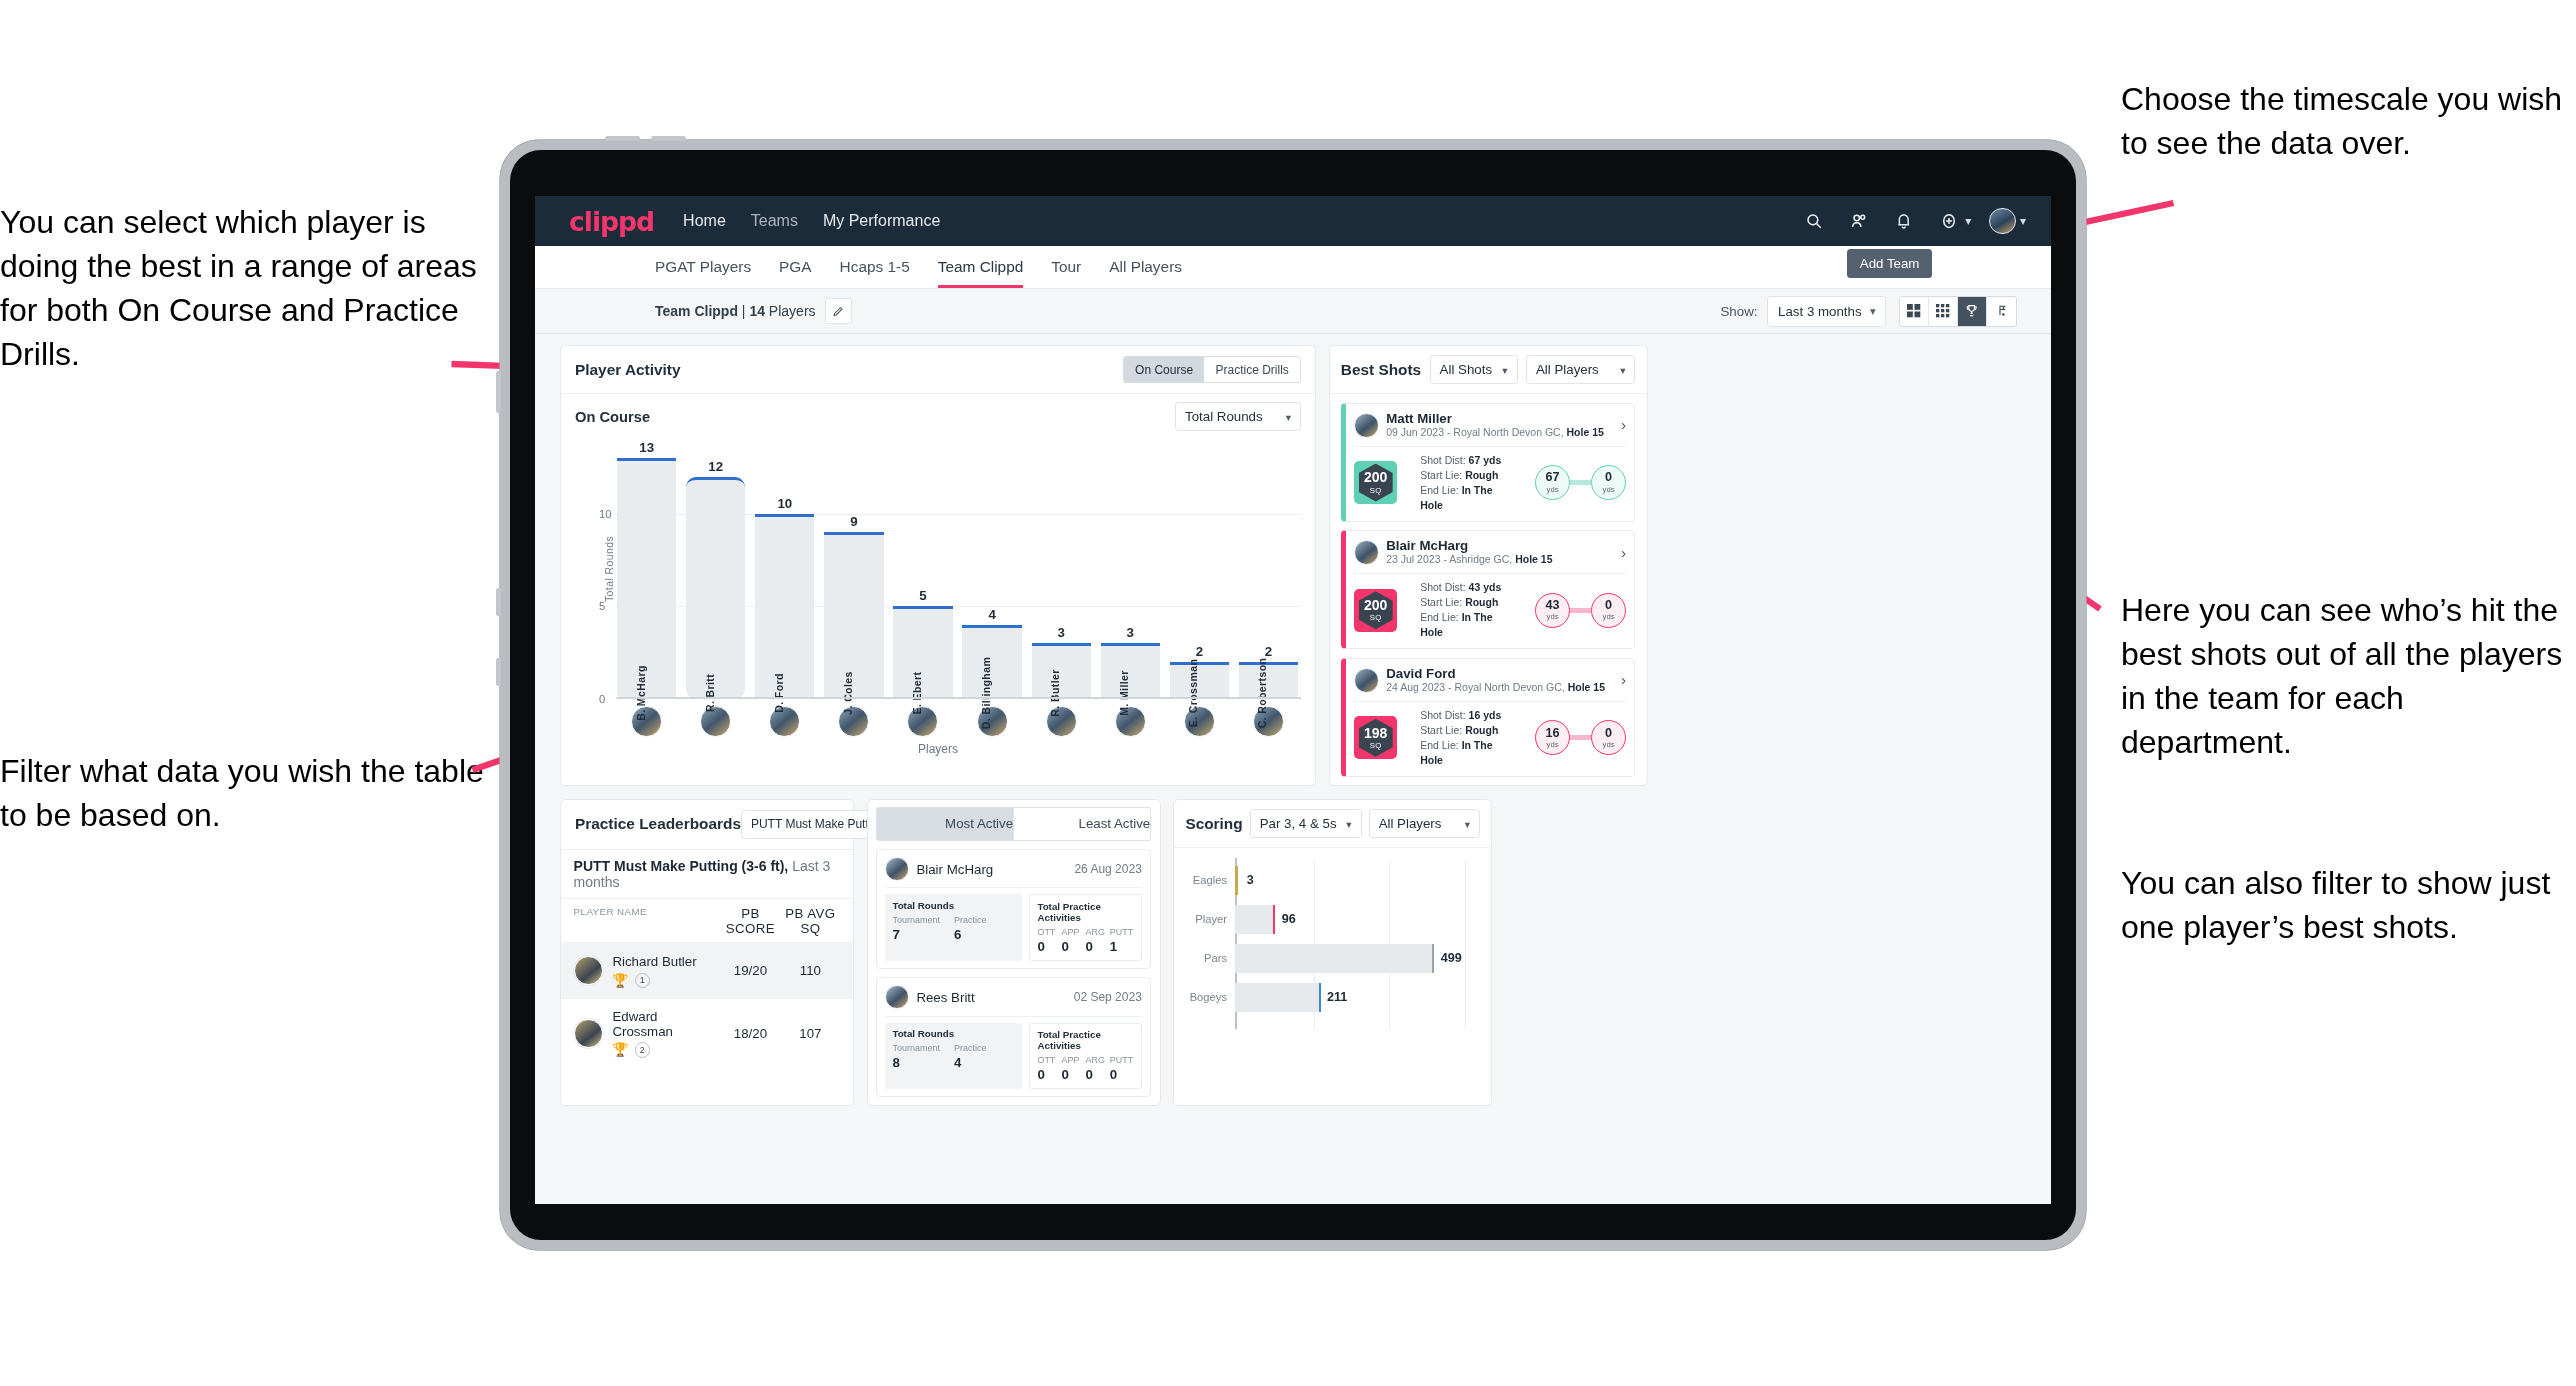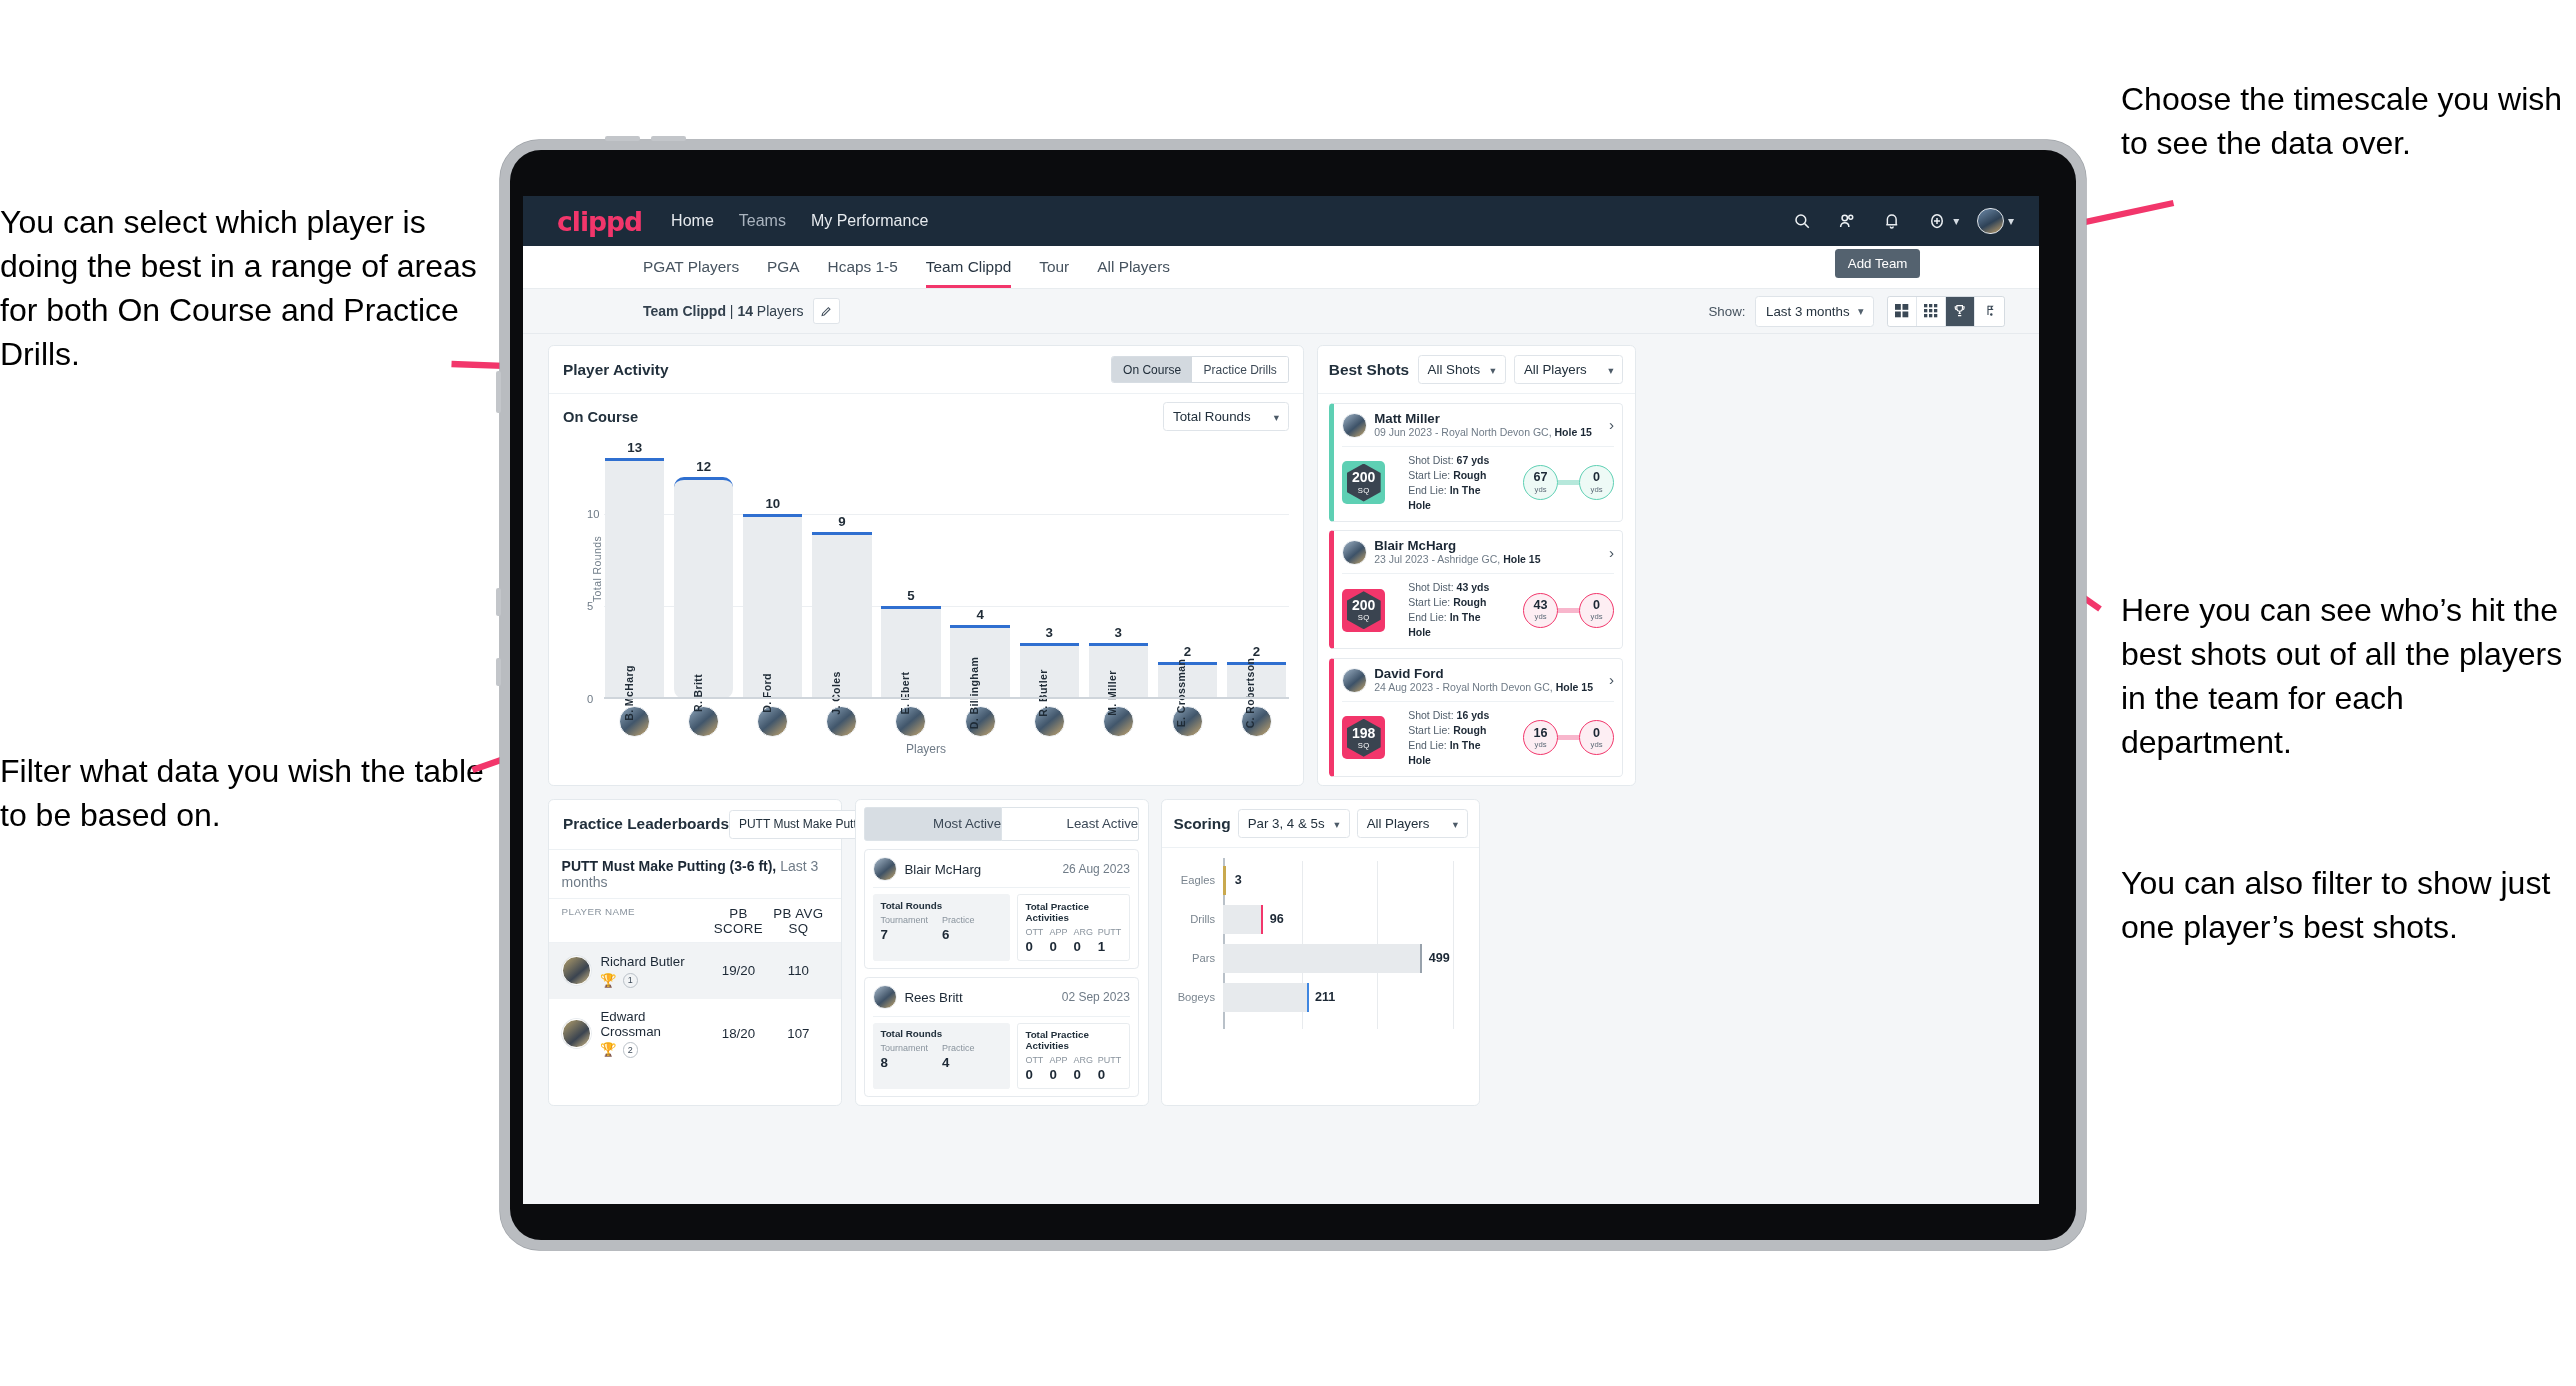--- a/index.html
+++ b/index.html
@@ -43,21 +43,21 @@
     background: #0b0c0e;
     border-radius: 31px;
   }
   .tablet-btn {
     position: absolute;
     background: #c3c6ca;
     border-radius: 2.1px;
   }
   .screen {
     position: absolute;
-    left: 23px; top: 56px;
+    left: 35px; top: 56px;
     width: 1516px; height: 1008px;
     background: #f4f6f8;
     overflow: hidden;
   }
 
   
   .topnav {
     height: 50px;
     background: #1c2b3a;
     display: flex;
@@ -1026,21 +1026,21 @@
               <div class="sc-vline" style="left: calc(52.26% + 50px);"></div>
               <div class="sc-vline" style="left: calc(78% + 50px);"></div>
               <div class="sc-row">
                 <div class="sc-lab">Eagles</div>
                 <div class="sc-track">
                   <div class="sc-bar eagles" style="width: 1.2%;"></div>
                   <div class="sc-val">3</div>
                 </div>
               </div>
               <div class="sc-row">
-                <div class="sc-lab">Drills</div>
+                <div class="sc-lab">Player</div>
                 <div class="sc-track">
                   <div class="sc-bar birdies" style="width: 15.4839%;"></div>
                   <div class="sc-val">96</div>
                 </div>
               </div>
               <div class="sc-row">
                 <div class="sc-lab">Pars</div>
                 <div class="sc-track">
                   <div class="sc-bar pars" style="width: 80.4839%;"></div>
                   <div class="sc-val">499</div>

